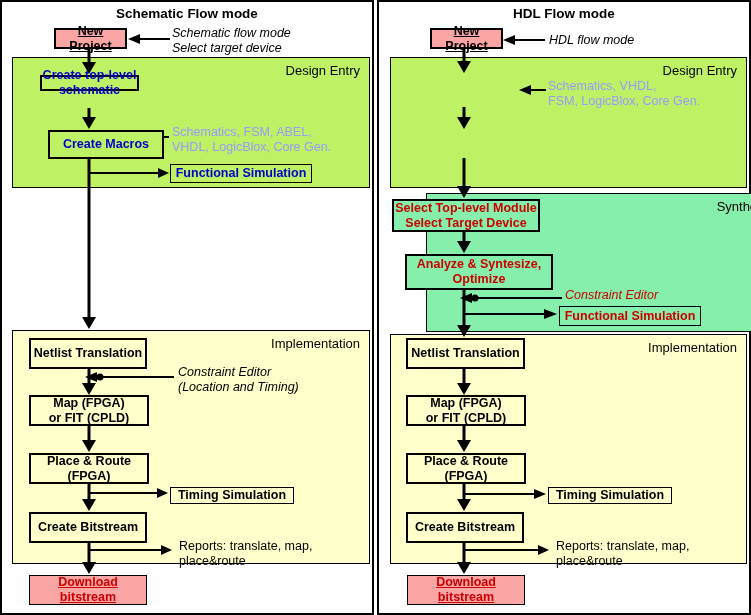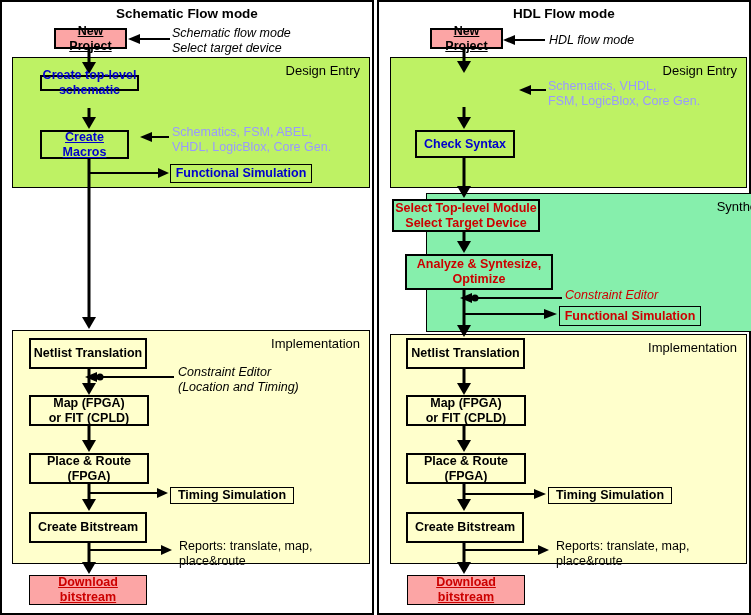--- a/index.html
+++ b/index.html
@@ -88,21 +88,21 @@
         <polygon points="80,560 94,560 87,572"></polygon>
       <line x1="87" y1="548" x2="162" y2="548" stroke-width="2"></line>
         <polygon points="159,543 159,553 170,548"></polygon>
     </svg>
 
     <div class="panel-title">Schematic Flow mode</div>
 
     <div class="fbox whitebg" style="left:52px;top:26px;width:73px;height:21px;">New Project</div>
     <div class="fbox cyanbg blue" style="left:38px;top:73px;width:99px;height:16px;">Create top-level
 schematic</div>
-    <div class="fbox cyanbg blue" style="left:38px;top:128px;width:89px;height:29px;text-decoration:underline;">Create Macros</div>
+    <div class="fbox cyanbg blue" style="left:46px;top:128px;width:116px;height:29px;">Create Macros</div>
     <div class="fbox thin cyanbg blue" style="left:168px;top:162px;width:142px;height:19px;">Functional Simulation</div>
     <div class="fbox yellowbg" style="left:27px;top:336px;width:118px;height:31px;">Netlist Translation</div>
     <div class="fbox yellowbg" style="left:27px;top:393px;width:120px;height:31px;">Map (FPGA)
 or FIT (CPLD)</div>
     <div class="fbox yellowbg" style="left:27px;top:451px;width:120px;height:31px;">Place &amp; Route
 (FPGA)</div>
     <div class="fbox thin yellowbg" style="left:168px;top:485px;width:124px;height:17px;">Timing Simulation</div>
     <div class="fbox yellowbg" style="left:27px;top:510px;width:118px;height:31px;">Create Bitstream</div>
     <div class="fbox thin whitebg red" style="left:27px;top:573px;width:118px;height:30px;">Download bitstream</div>
 
@@ -158,21 +158,20 @@
         <polygon points="159,543 159,553 170,548"></polygon>
       <line x1="129" y1="38" x2="166" y2="38" stroke-width="2"></line>
         <polygon points="136,33 136,43 124,38"></polygon>
       <line x1="150" y1="88" x2="167" y2="88" stroke-width="2"></line>
         <polygon points="152,83 152,93 140,88"></polygon>
     </svg>
 
     <div class="panel-title">HDL Flow mode</div>
 
     <div class="fbox whitebg" style="left:51px;top:26px;width:73px;height:21px;">New Project</div>
-    <div class="fbox cyanbg blue" style="left:36px;top:128px;width:100px;height:28px;">Check Syntax</div>
     <div class="fbox pinkbg red" style="left:13px;top:197px;width:148px;height:33px;">Select Top-level Module
 Select Target Device</div>
     <div class="fbox pinkbg red" style="left:26px;top:252px;width:148px;height:36px;">Analyze &amp; Syntesize,
 Optimize</div>
     <div class="fbox thin pinkbg red" style="left:180px;top:304px;width:142px;height:20px;">Functional Simulation</div>
     <div class="fbox yellowbg" style="left:27px;top:336px;width:119px;height:31px;">Netlist Translation</div>
     <div class="fbox yellowbg" style="left:27px;top:393px;width:120px;height:31px;">Map (FPGA)
 or FIT (CPLD)</div>
     <div class="fbox yellowbg" style="left:27px;top:451px;width:120px;height:31px;">Place &amp; Route
 (FPGA)</div>

